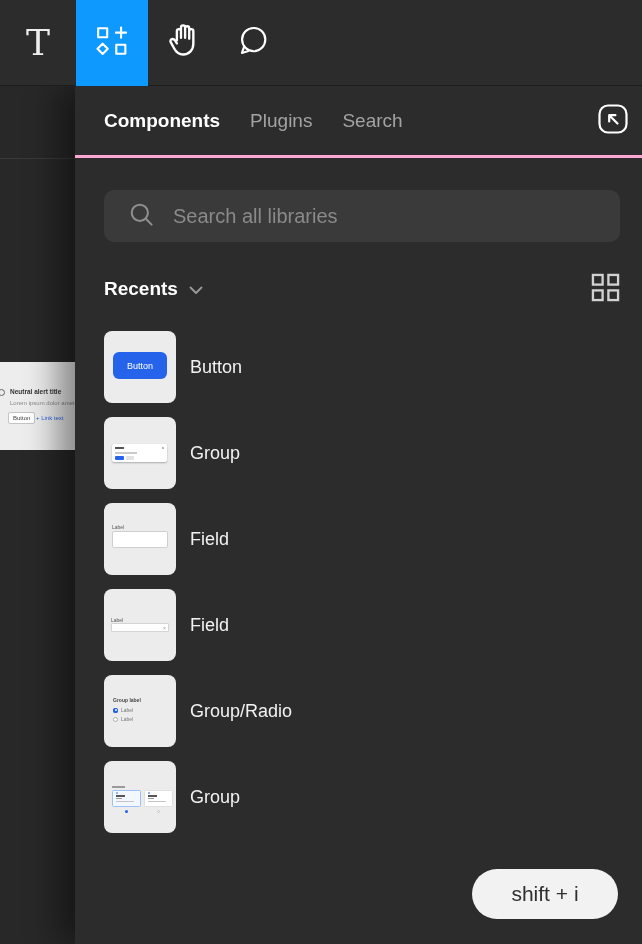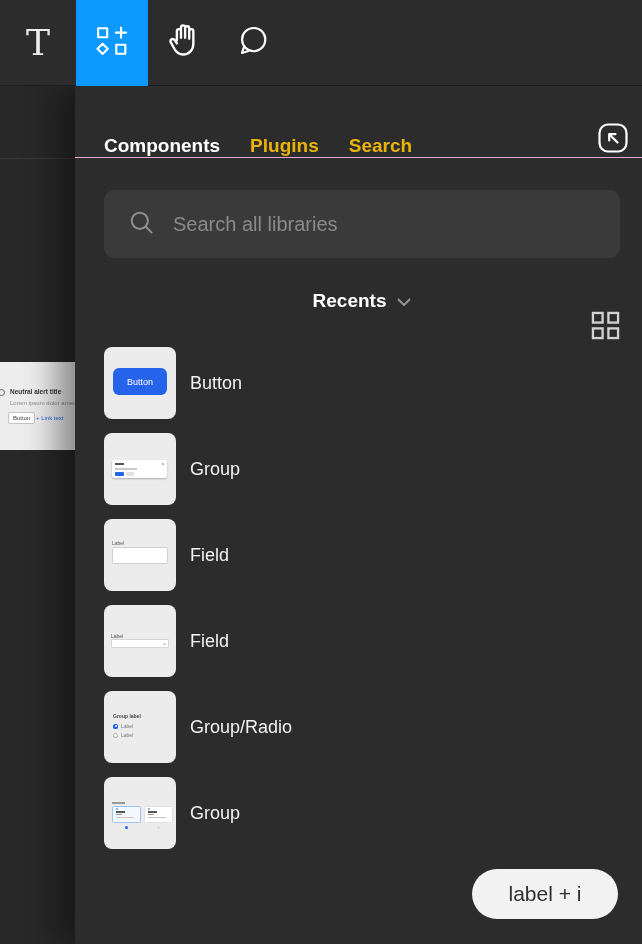--- a/index.html
+++ b/index.html
@@ -20,32 +20,32 @@
   .strip-divider { position:absolute; left:0; top:72px; width:75px; height:1px; background:#3a3a3a; }
   .alert-card { position:absolute; left:0; top:276px; width:75px; height:88px; background:#ededed; overflow:hidden; }
   .ac-icon { position:absolute; left:-2px; top:27px; width:7px; height:7px; border:1px solid #666; border-radius:50%; }
   .ac-title { position:absolute; left:10px; top:26px; font-size:6.5px; font-weight:700; color:#333; white-space:nowrap; }
   .ac-body { position:absolute; left:10px; top:38px; font-size:6px; color:#8a8a8a; white-space:nowrap; }
   .ac-btn { position:absolute; left:8px; top:50px; border:1px solid #c4c4c4; background:#fff; border-radius:2px; font-size:6px; color:#444; padding:2px 4px; white-space:nowrap; }
   .ac-link { position:absolute; left:36px; top:53px; font-size:6px; color:#2d62e8; white-space:nowrap; }
 
   
   .panel { position:absolute; left:75px; top:86px; width:567px; height:858px; background:#2c2c2c; box-shadow:-18px 0 30px rgba(0,0,0,.42); z-index:10; }
-  .panel-header { position:relative; height:72px; border-bottom:1px solid #f9a8d4; display:flex; align-items:flex-end; padding:0 12px 0 29px; }
+  .panel-header { position:relative; height:72px; border-bottom:3px solid #f9a8d4; display:flex; align-items:center; padding:0 12px 0 29px; }
   .tabs { display:flex; gap:30px; align-items:center; }
-  .tab { font-size:19px; color:#eab308; font-weight:700; cursor:pointer; white-space:nowrap; }
+  .tab { font-size:19px; color:#a3a3a3; font-weight:400; cursor:pointer; white-space:nowrap; }
   .tab.active { color:#ffffff; font-weight:700; }
   .popout-btn { margin-left:auto; width:34px; height:34px; display:flex; align-items:center; justify-content:center; cursor:pointer; }
 
   .panel-body { padding:0 22px 0 29px; }
-  .search-box { margin-top:32px; height:68px; background:#3a3a3a; border-radius:10px; display:flex; align-items:center; padding:0 18px 0 24px; }
+  .search-box { margin-top:32px; height:52px; background:#3a3a3a; border-radius:10px; display:flex; align-items:center; padding:0 18px 0 24px; }
   .search-box input { flex:1; margin-left:18px; background:transparent; border:none; outline:none; font-size:20px; color:#dddddd; font-family:"Liberation Sans", sans-serif; }
   .search-box input::placeholder { color:#8a8a8a; }
 
-  .recents-row { margin-top:32px; height:30px; display:flex; align-items:center;flex-direction:column; }
+  .recents-row { margin-top:32px; height:30px; display:flex; align-items:center; }
   .recents-title { font-size:19px; font-weight:700; color:#ffffff; cursor:pointer; display:flex; align-items:center; gap:11px; }
   .grid-toggle { margin-left:auto; width:30px; height:30px; display:flex; align-items:center; justify-content:center; cursor:pointer; }
 
   .item-list { margin-top:27px; }
   .item-row { display:flex; align-items:center; margin-bottom:14px; cursor:pointer; }
   .thumb { position:relative; width:72px; height:72px; background:#ececec; border-radius:8px; overflow:hidden; flex-shrink:0; }
   .item-label { margin-left:14px; font-size:18px; font-weight:500; color:#f2f2f2; }
 
   .abs { position:absolute; }
   
@@ -264,15 +264,15 @@
             <div class="abs tg-dot1"></div>
             <div class="abs tg-dot2"></div>
           </div>
           <span class="item-label">Group</span>
         </div>
 
       </div>
     </div>
   </div>
 
-  <div class="shortcut-pill">label + i</div>
+  <div class="shortcut-pill">shift + i</div>
 
 </div>
 
 </body></html>

